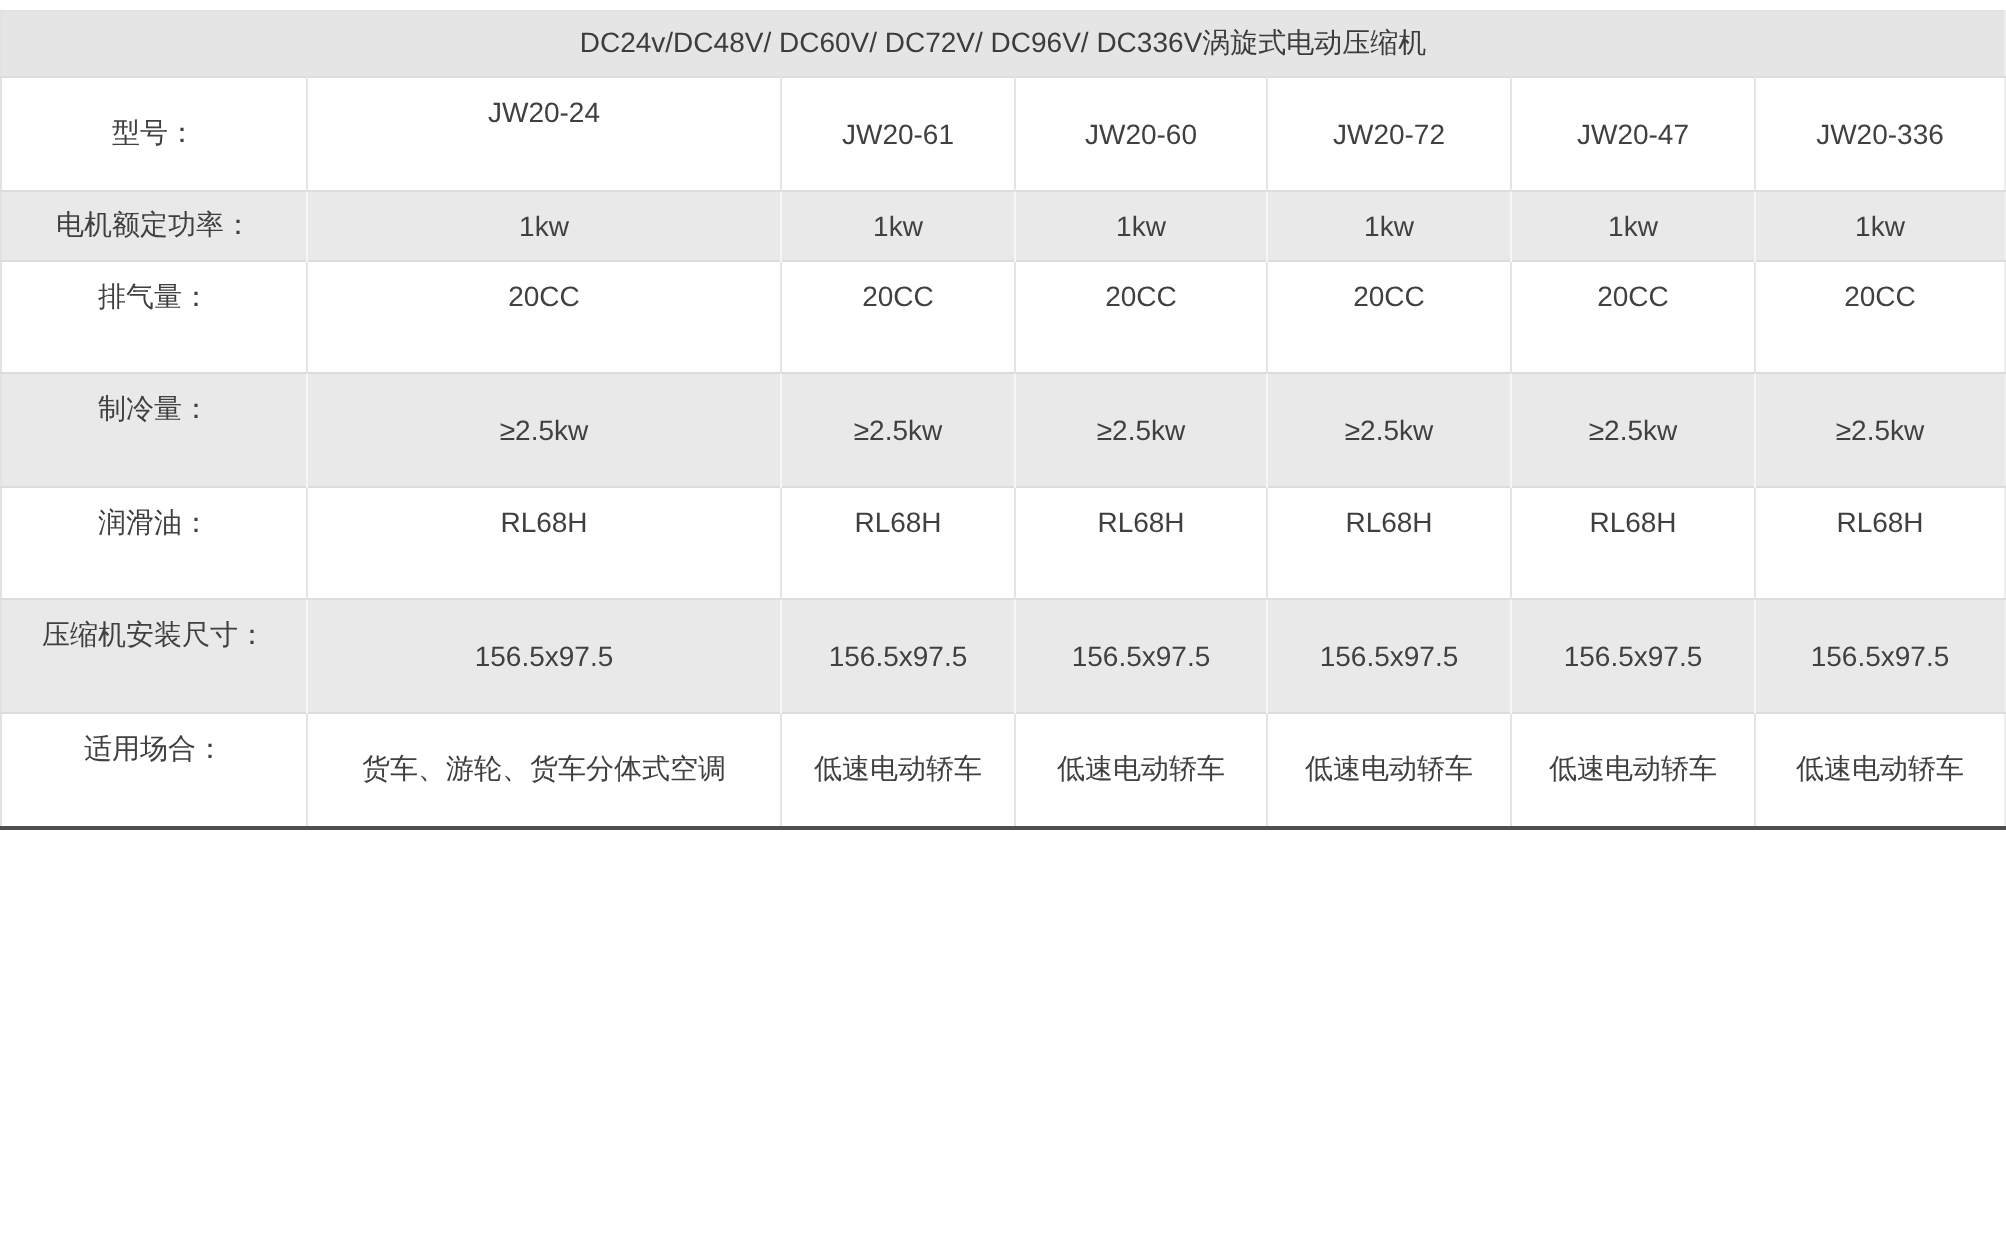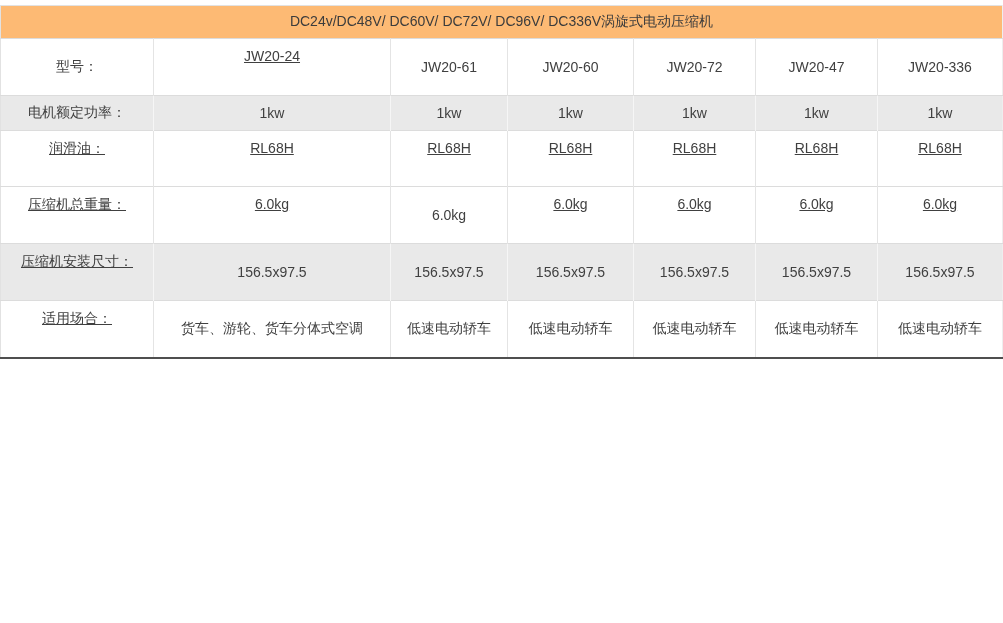--- a/index.html
+++ b/index.html
@@ -31,34 +31,33 @@
     border-right: 1px solid #e4e4e4;
     overflow: hidden;
     white-space: nowrap;
   }
   td:last-child { border-right: none; }
   tr.gray td {
     background: #e9e9e9;
     border-right-color: #f6f6f6;
   }
   tr.header-row td {
-    background: #fdba74;
+    background: #e5e5e5;
     height: 30px;
     border-top: none;
     border-right: none;
     font-size: 14px;
     color: #3c3c3c;
     margin-left: 25px;
   }
   tr.short td { height: 32px; margin-left: 15px; }
   td.vtop {
     vertical-align: top;
     padding-top: 9px;
     height: 45px; 
-    text-decoration: underline;
   }
 </style>
 </head>
 <body>
 
 <div class="page">
   <table class="spec">
     <colgroup>
       <col style="width:153px">
       <col style="width:237px">
@@ -85,36 +84,45 @@
         <tr class="gray short">
           <td class="label-cell">电机额定功率：</td>
           <td class="value-cell">1kw</td>
           <td class="value-cell">1kw</td>
           <td class="value-cell">1kw</td>
           <td class="value-cell">1kw</td>
           <td class="value-cell">1kw</td>
           <td class="value-cell">1kw</td>
         </tr>
         <tr class="white">
+          <td class="label-cell vtop">排气量：</td>
+          <td class="value-cell vtop">20CC</td>
+          <td class="value-cell vtop">20CC</td>
+          <td class="value-cell vtop">20CC</td>
+          <td class="value-cell vtop">20CC</td>
+          <td class="value-cell vtop">20CC</td>
+          <td class="value-cell vtop">20CC</td>
+        </tr>
+        <tr class="gray">
+          <td class="label-cell vtop">制冷量：</td>
+          <td class="value-cell">≥2.5kw</td>
+          <td class="value-cell">≥2.5kw</td>
+          <td class="value-cell">≥2.5kw</td>
+          <td class="value-cell">≥2.5kw</td>
+          <td class="value-cell">≥2.5kw</td>
+          <td class="value-cell">≥2.5kw</td>
+        </tr>
+        <tr class="white">
           <td class="label-cell vtop">润滑油：</td>
           <td class="value-cell vtop">RL68H</td>
           <td class="value-cell vtop">RL68H</td>
           <td class="value-cell vtop">RL68H</td>
           <td class="value-cell vtop">RL68H</td>
           <td class="value-cell vtop">RL68H</td>
           <td class="value-cell vtop">RL68H</td>
-        </tr>
-        <tr class="white">
-          <td class="label-cell vtop">压缩机总重量：</td>
-          <td class="value-cell vtop">6.0kg</td>
-          <td class="value-cell">6.0kg</td>
-          <td class="value-cell vtop">6.0kg</td>
-          <td class="value-cell vtop">6.0kg</td>
-          <td class="value-cell vtop">6.0kg</td>
-          <td class="value-cell vtop">6.0kg</td>
         </tr>
         <tr class="gray">
           <td class="label-cell vtop">压缩机安装尺寸：</td>
           <td class="value-cell">156.5x97.5</td>
           <td class="value-cell">156.5x97.5</td>
           <td class="value-cell">156.5x97.5</td>
           <td class="value-cell">156.5x97.5</td>
           <td class="value-cell">156.5x97.5</td>
           <td class="value-cell">156.5x97.5</td>
         </tr>

